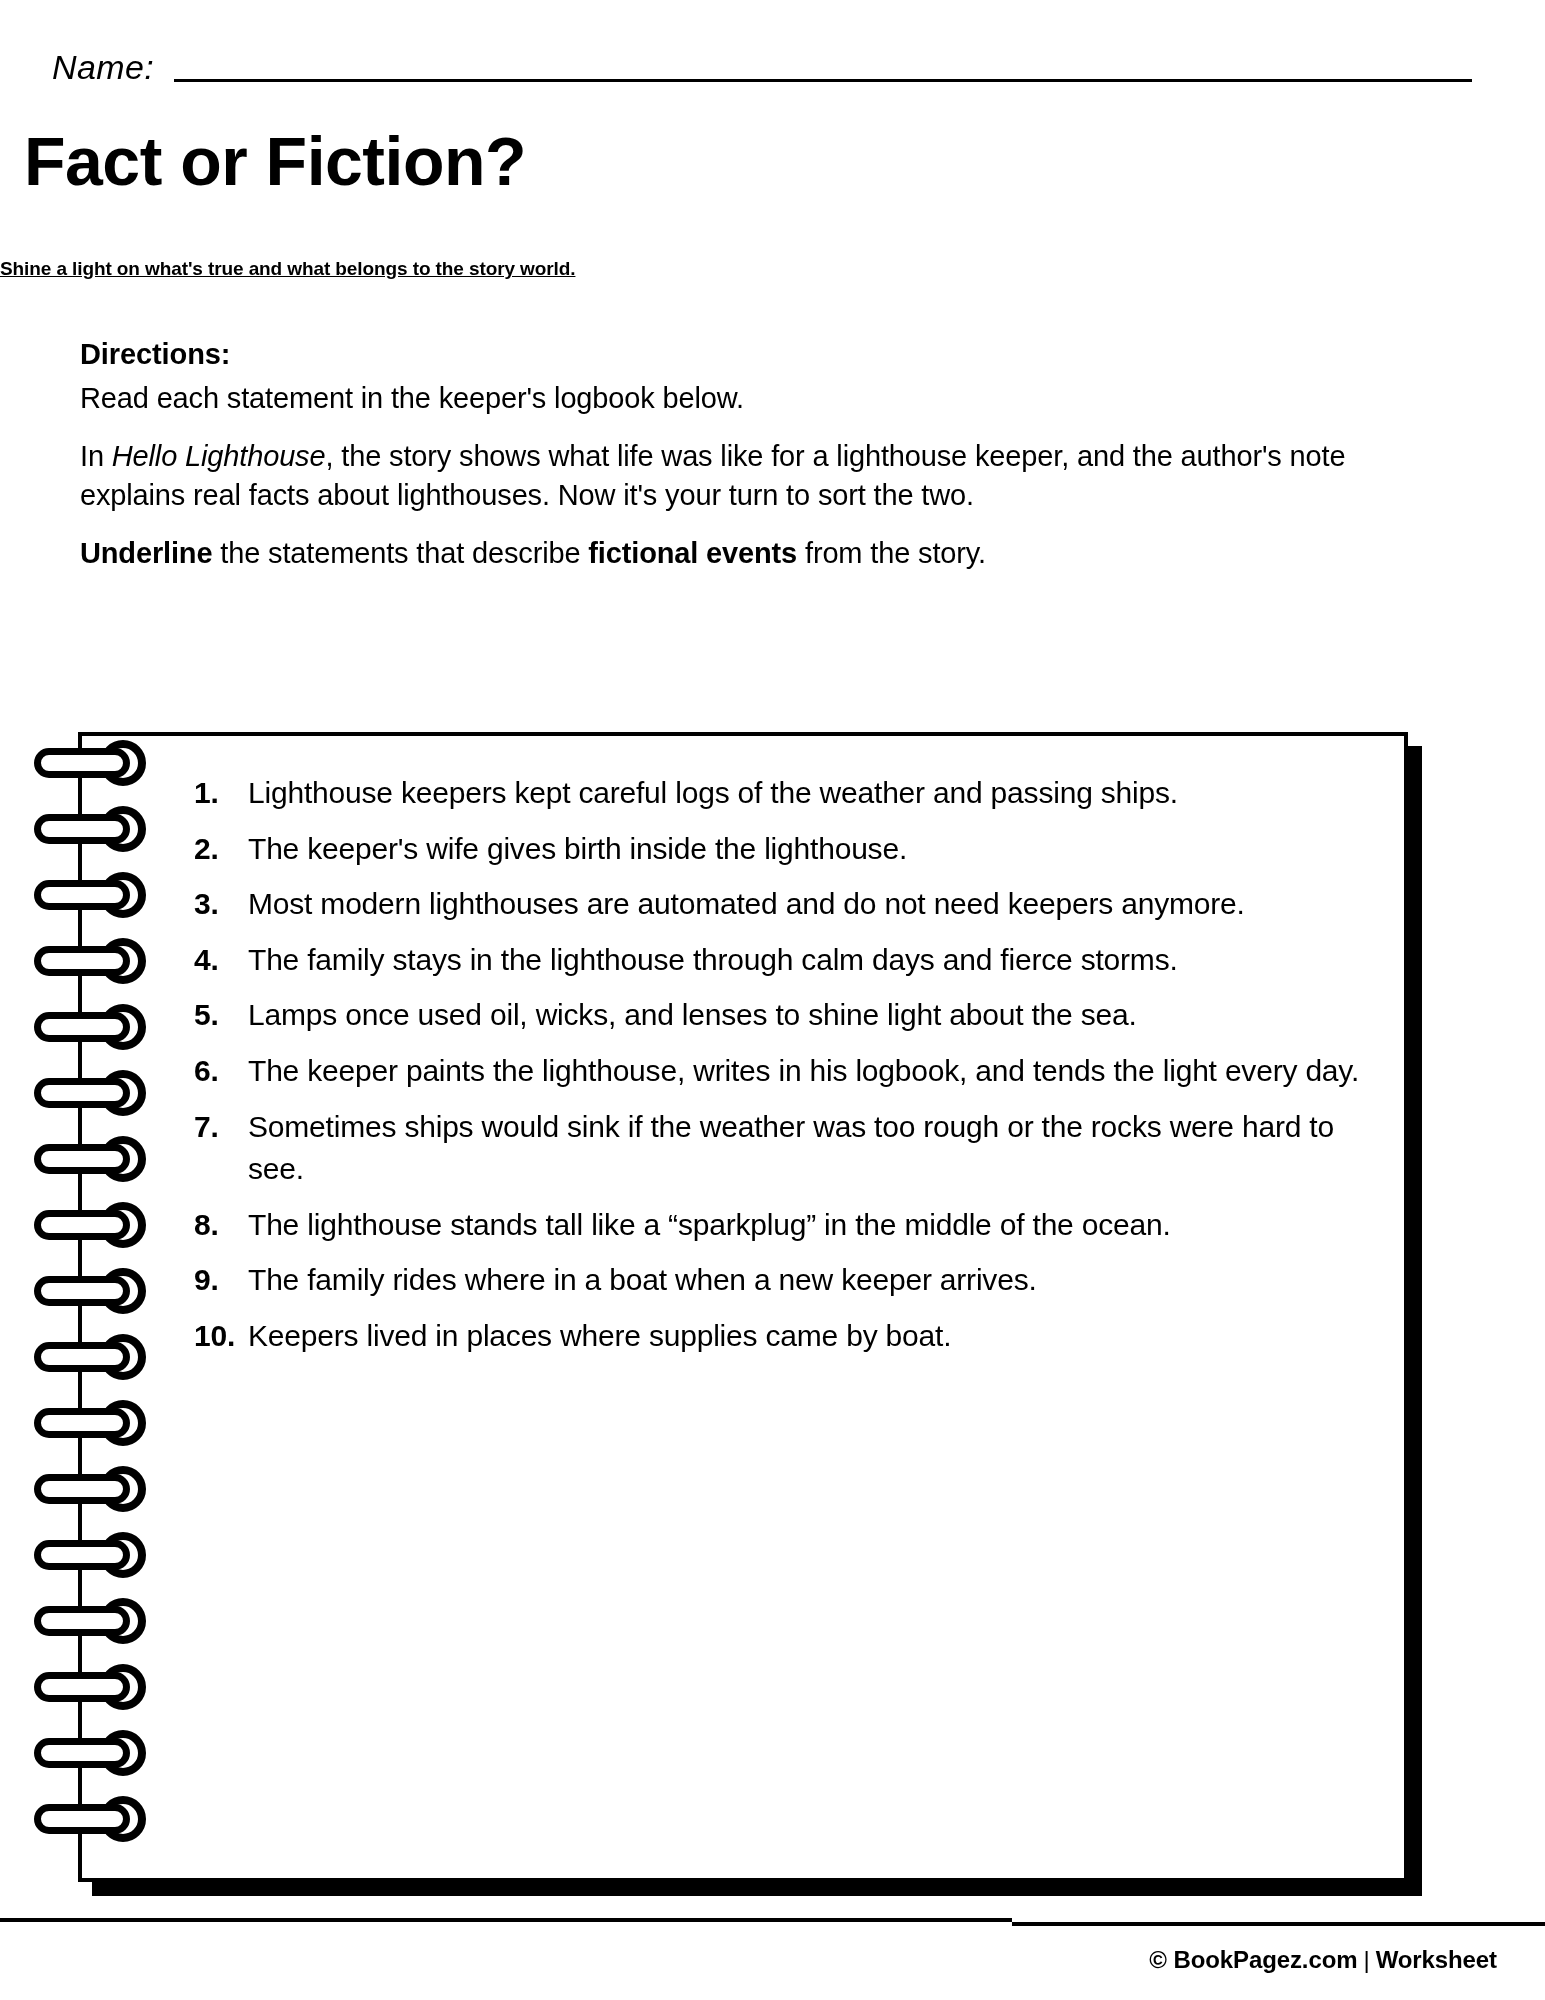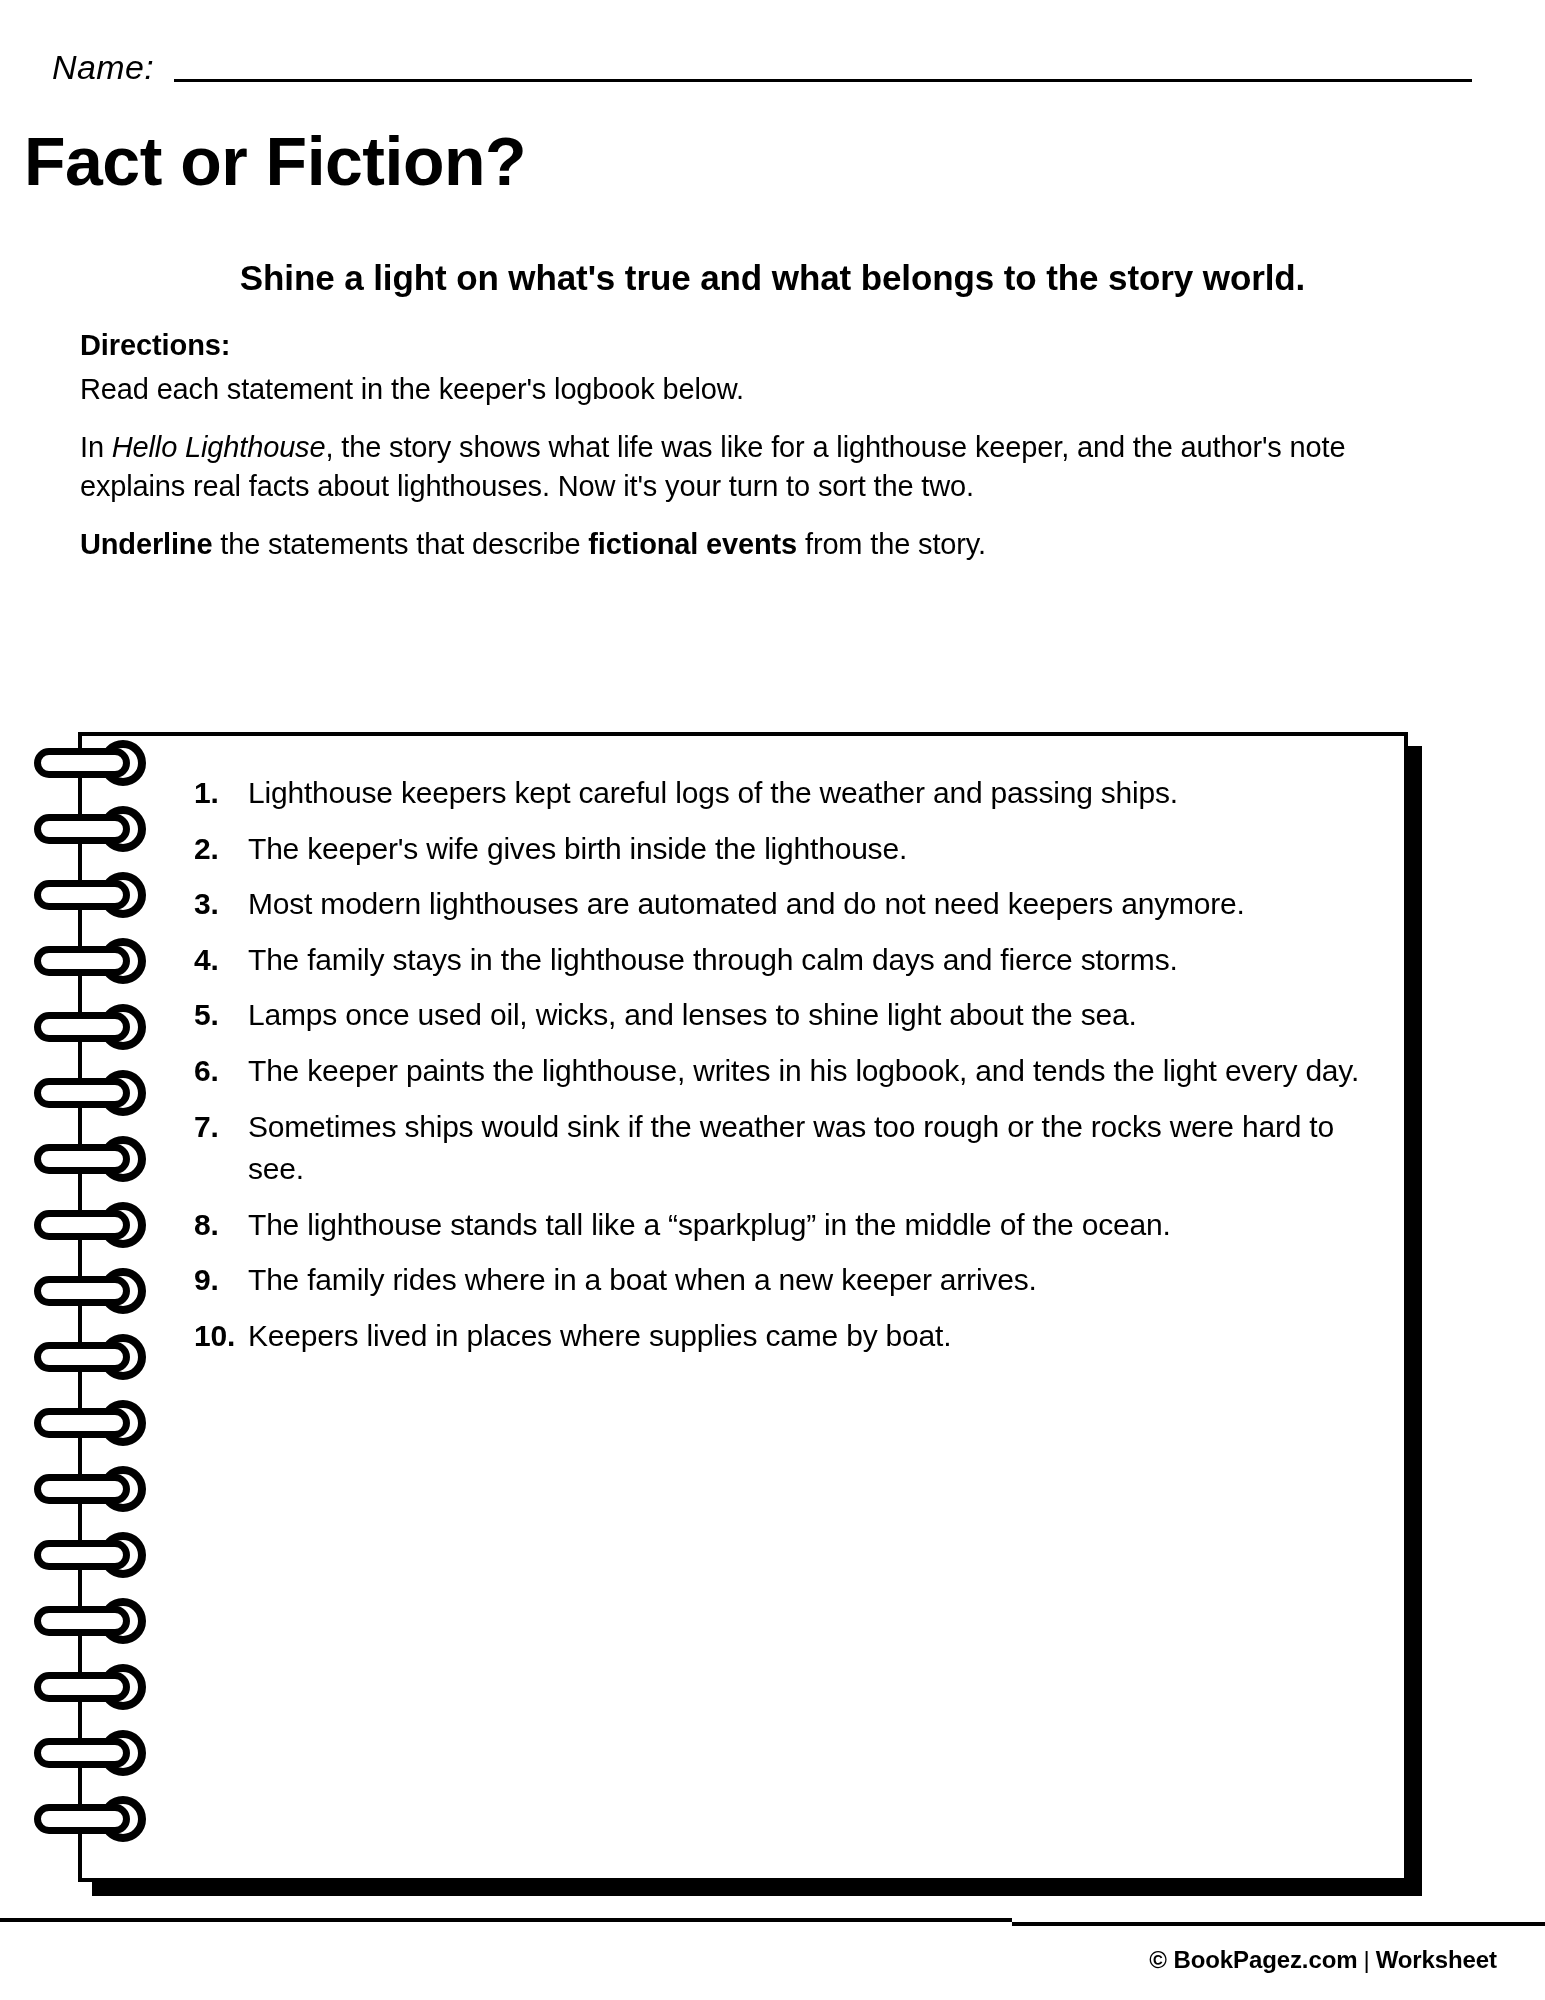--- a/index.html
+++ b/index.html
@@ -59,37 +59,38 @@
     font-weight: 700;
     letter-spacing: -0.5px;
     line-height: 1.05;
     margin-left: 24px;
   }
   .subtitle {
     position: absolute;
     left: 0;
     top: 258px;
     width: 1545px;
-    text-align: center;
-    font-size: 35px;
+    text-align: left;
+    font-size: 19px;
     font-weight: 700;
     letter-spacing: -0.1px;
+    text-decoration: underline;
   }
 
   
   .directions {
     position: absolute;
     left: 80px;
     top: 322px;
     width: 1370px;
   }
   .directions-heading {
     font-size: 29px;
     font-weight: 700;
-    margin: 7px 0 8px 0;
+    margin: 16px 0 8px 0;
     letter-spacing: -0.1px;
   }
   .directions p {
     margin: 0 0 20px 0;
     font-size: 29px;
     line-height: 1.32;
     letter-spacing: -0.15px;
   }
   .directions p.tight {
     margin-bottom: 6px;

